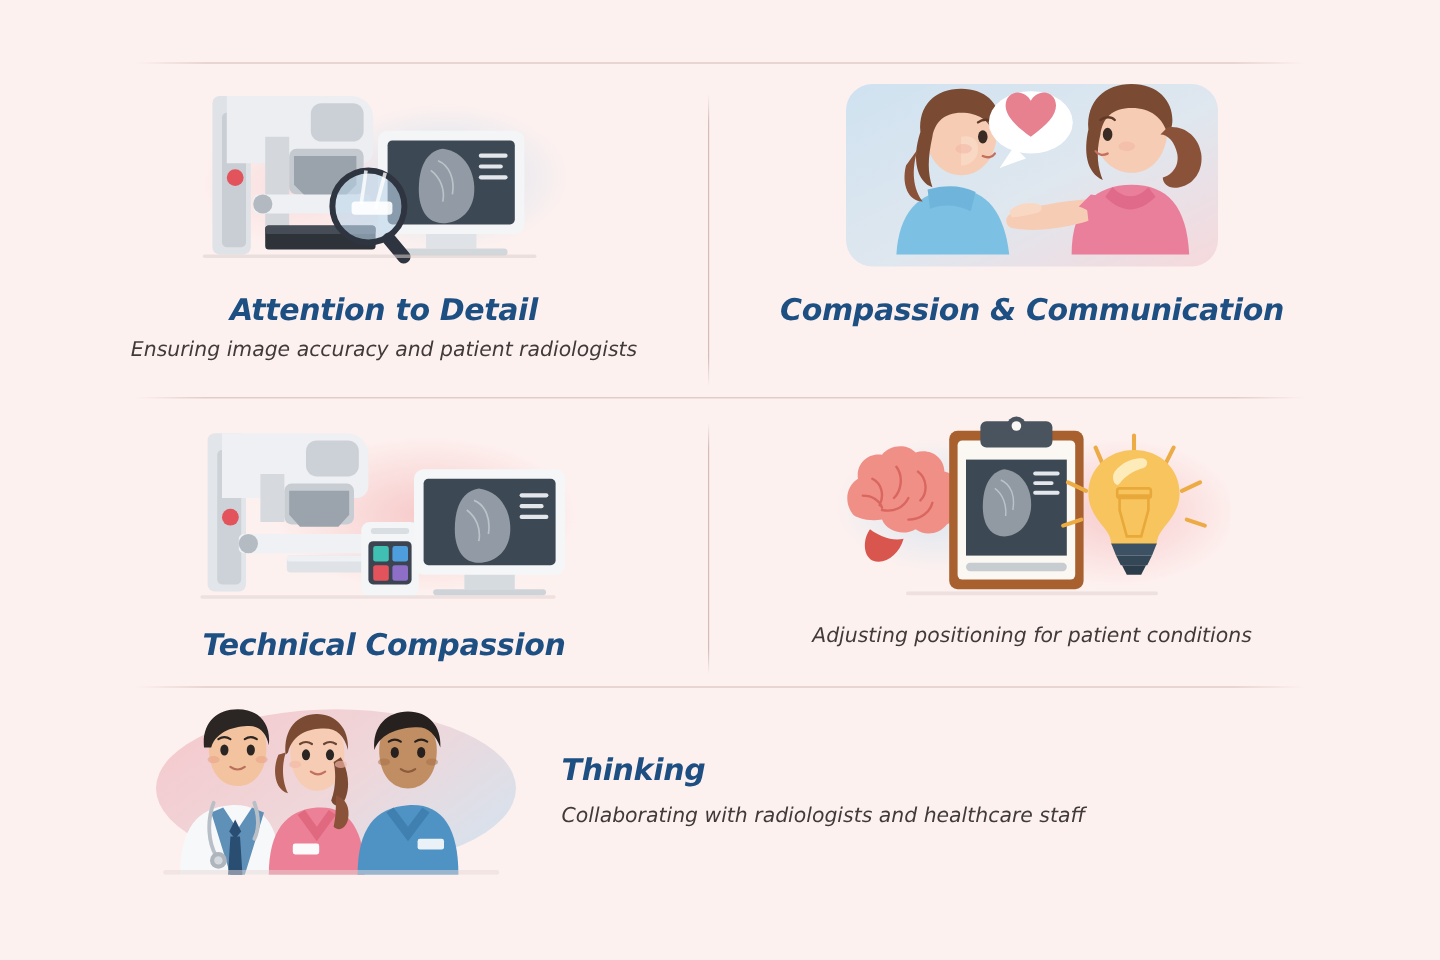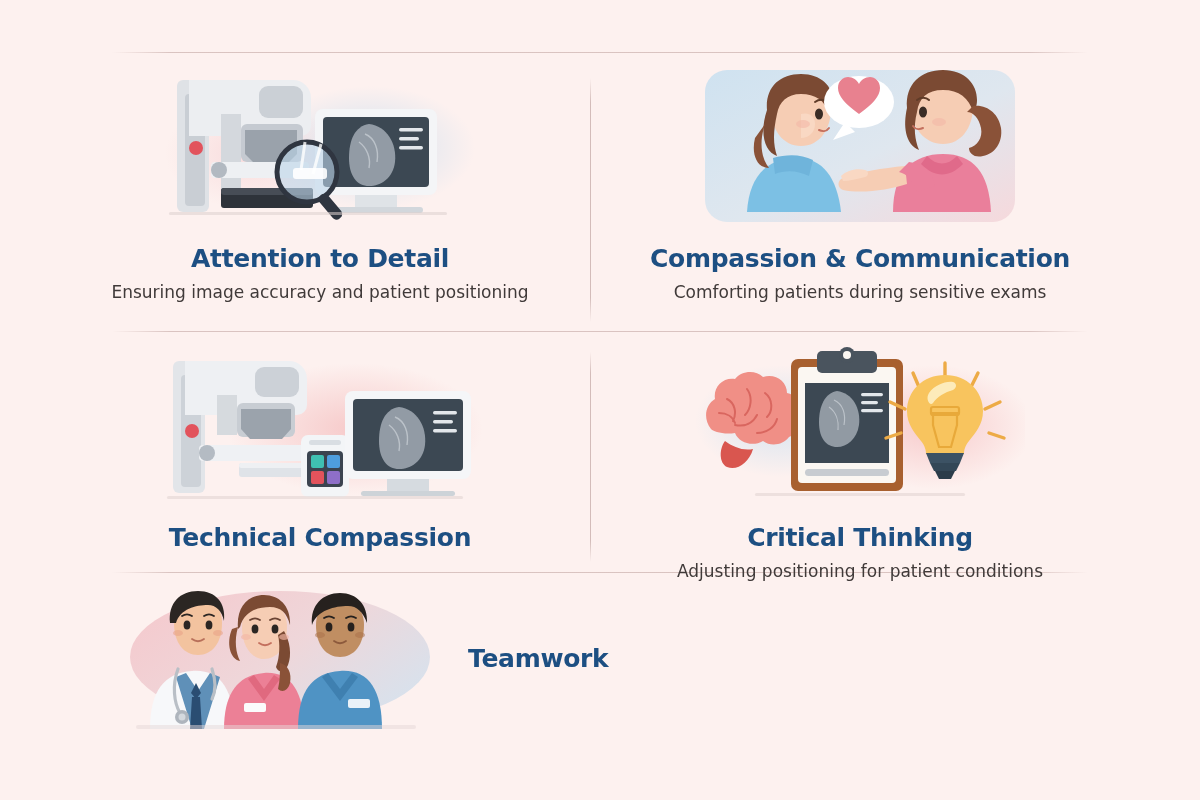--- a/index.html
+++ b/index.html
@@ -14,20 +14,21 @@
     background: #fdf1ef;
     font-family: "DejaVu Sans", sans-serif;
     position: relative;
   }
 
   .page {
     position: absolute;
     inset: 0;
     width: 1200px;
     height: 661px;
+    font-style: italic;
   }
 
   
   .h-divider {
     position: absolute;
     left: 112px;
     width: 976px;
     height: 1px;
     background: linear-gradient(to right,
       rgba(210,185,182,0) 0%,
@@ -179,21 +180,21 @@
         <circle cx="152" cy="110" r="30" fill="#bcd6ea" opacity="0.6"></circle>
         <circle cx="152" cy="110" r="30" fill="none" stroke="#2f3540" stroke-width="5"></circle>
         <path d="M158 112 l8 -30 M146 108 l4 -28" stroke="#ffffff" stroke-width="3" opacity="0.8"></path>
         <rect x="138" y="106" width="34" height="11" rx="3" fill="#ffffff" opacity="0.9"></rect>
         <rect x="170" y="130" width="11" height="30" rx="5" transform="rotate(-40 175 145)" fill="#2f3540"></rect>
 
         <rect x="14" y="150" width="278" height="3" rx="1.5" fill="#ddd0ce" opacity="0.55"></rect>
       </svg>
     </div>
     <div class="heading">Attention to Detail</div>
-    <div class="subtitle">Ensuring image accuracy and patient positioning</div>
+    <div class="subtitle">Ensuring image accuracy and patient radiologists</div>
   </div>
 
   <div class="cell cell-tr">
     <div class="art">
       <svg viewBox="0 0 330 170">
         <defs>
           <linearGradient id="blobB" x1="0" y1="0" x2="1" y2="1">
             <stop offset="0%" stop-color="#cfe2f0"></stop>
             <stop offset="55%" stop-color="#dfe7ef"></stop>
             <stop offset="100%" stop-color="#f6d9dc"></stop>
@@ -231,21 +232,20 @@
         <path d="M210 104 c-22 2 -46 6 -62 12 c-6 2 -6 10 0 12 c18 4 46 0 64 -6 z" fill="#f6cdb4"></path>
         <path d="M146 114 c6 -6 16 -8 24 -6 c4 1 4 6 0 7 c-8 2 -16 4 -22 4 z" fill="#f9d8c3"></path>
         <path d="M214 100 c16 2 24 12 26 24 l-18 6 c-4 -12 -10 -18 -18 -20 z" fill="#ea7f9b"></path>
 
         <ellipse cx="164" cy="40" rx="35" ry="26" fill="#ffffff"></ellipse>
         <path d="M150 60 l-12 18 l22 -8 z" fill="#ffffff"></path>
         <path d="M164 52 c-14 -10 -21 -18 -21 -26 c0 -7 5 -11 10 -11 c5 0 9 3 11 7 c2 -4 6 -7 11 -7 c5 0 10 4 10 11 c0 8 -7 16 -21 26 z" fill="#e8818f"></path>
       </svg>
     </div>
     <div class="heading">Compassion &amp; Communication</div>
-    <div class="subtitle">Comforting patients during sensitive exams</div>
   </div>
 
   <div class="cell cell-ml">
     <div class="art">
       <svg viewBox="0 0 330 170">
         <defs>
           <radialGradient id="blobC" cx="50%" cy="50%" r="50%">
             <stop offset="0%" stop-color="#f6c8c8" stop-opacity="0.95"></stop>
             <stop offset="100%" stop-color="#f6c8c8" stop-opacity="0"></stop>
           </radialGradient>
@@ -333,21 +333,20 @@
           <path d="M238 72 h24 v12 l-6 22 h-12 l-6 -22 z" fill="none" stroke="#e8a93a" stroke-width="2.2"></path>
           <rect x="236" y="66" width="28" height="8" rx="2" fill="none" stroke="#e8a93a" stroke-width="2.2"></rect>
           <path d="M231 112 h38 l-4 10 h-30 z" fill="#3c5264"></path>
           <path d="M235 122 h30 l-4 8 h-22 z" fill="#334757"></path>
           <path d="M240 130 h20 l-4 8 h-12 z" fill="#2b3c4a"></path>
         </g>
 
         <rect x="60" y="152" width="210" height="3" rx="1.5" fill="#ddcfcd" opacity="0.5"></rect>
       </svg>
     </div>
-    <div class="heading">Critical Thinking</div>
     <div class="subtitle">Adjusting positioning for patient conditions</div>
   </div>
 
   <div class="cell-bottom">
     <div class="art">
       <svg viewBox="0 0 330 142">
         <defs>
           <linearGradient id="blobE" x1="0" y1="0.2" x2="1" y2="0.8">
             <stop offset="0%" stop-color="#f3c3c8"></stop>
             <stop offset="50%" stop-color="#ecd2d6"></stop>
@@ -401,17 +400,18 @@
         <ellipse cx="239" cy="40" rx="3.4" ry="4.6" fill="#26211e"></ellipse>
         <path d="M212 31 c3 -2 7 -2 10 0 M234 31 c3 -2 7 -2 10 0" stroke="#26211e" stroke-width="1.8" fill="none" stroke-linecap="round"></path>
         <path d="M222 54 c4 3 8 3 12 0" stroke="#8c5a3c" stroke-width="1.8" fill="none" stroke-linecap="round"></path>
         <ellipse cx="208" cy="48" rx="5" ry="3" fill="#a9714a" opacity="0.55"></ellipse>
         <ellipse cx="248" cy="48" rx="5" ry="3" fill="#a9714a" opacity="0.55"></ellipse>
 
         <rect x="24" y="138" width="280" height="4" rx="2" fill="#e6d8d7" opacity="0.5"></rect>
       </svg>
     </div>
     <div class="bottom-text">
-      <div class="heading">Teamwork</div>
+      <div class="heading">Thinking</div>
+      <div class="subtitle">Collaborating with radiologists and healthcare staff</div>
     </div>
   </div>
 
 </div>
 
 </body></html>

